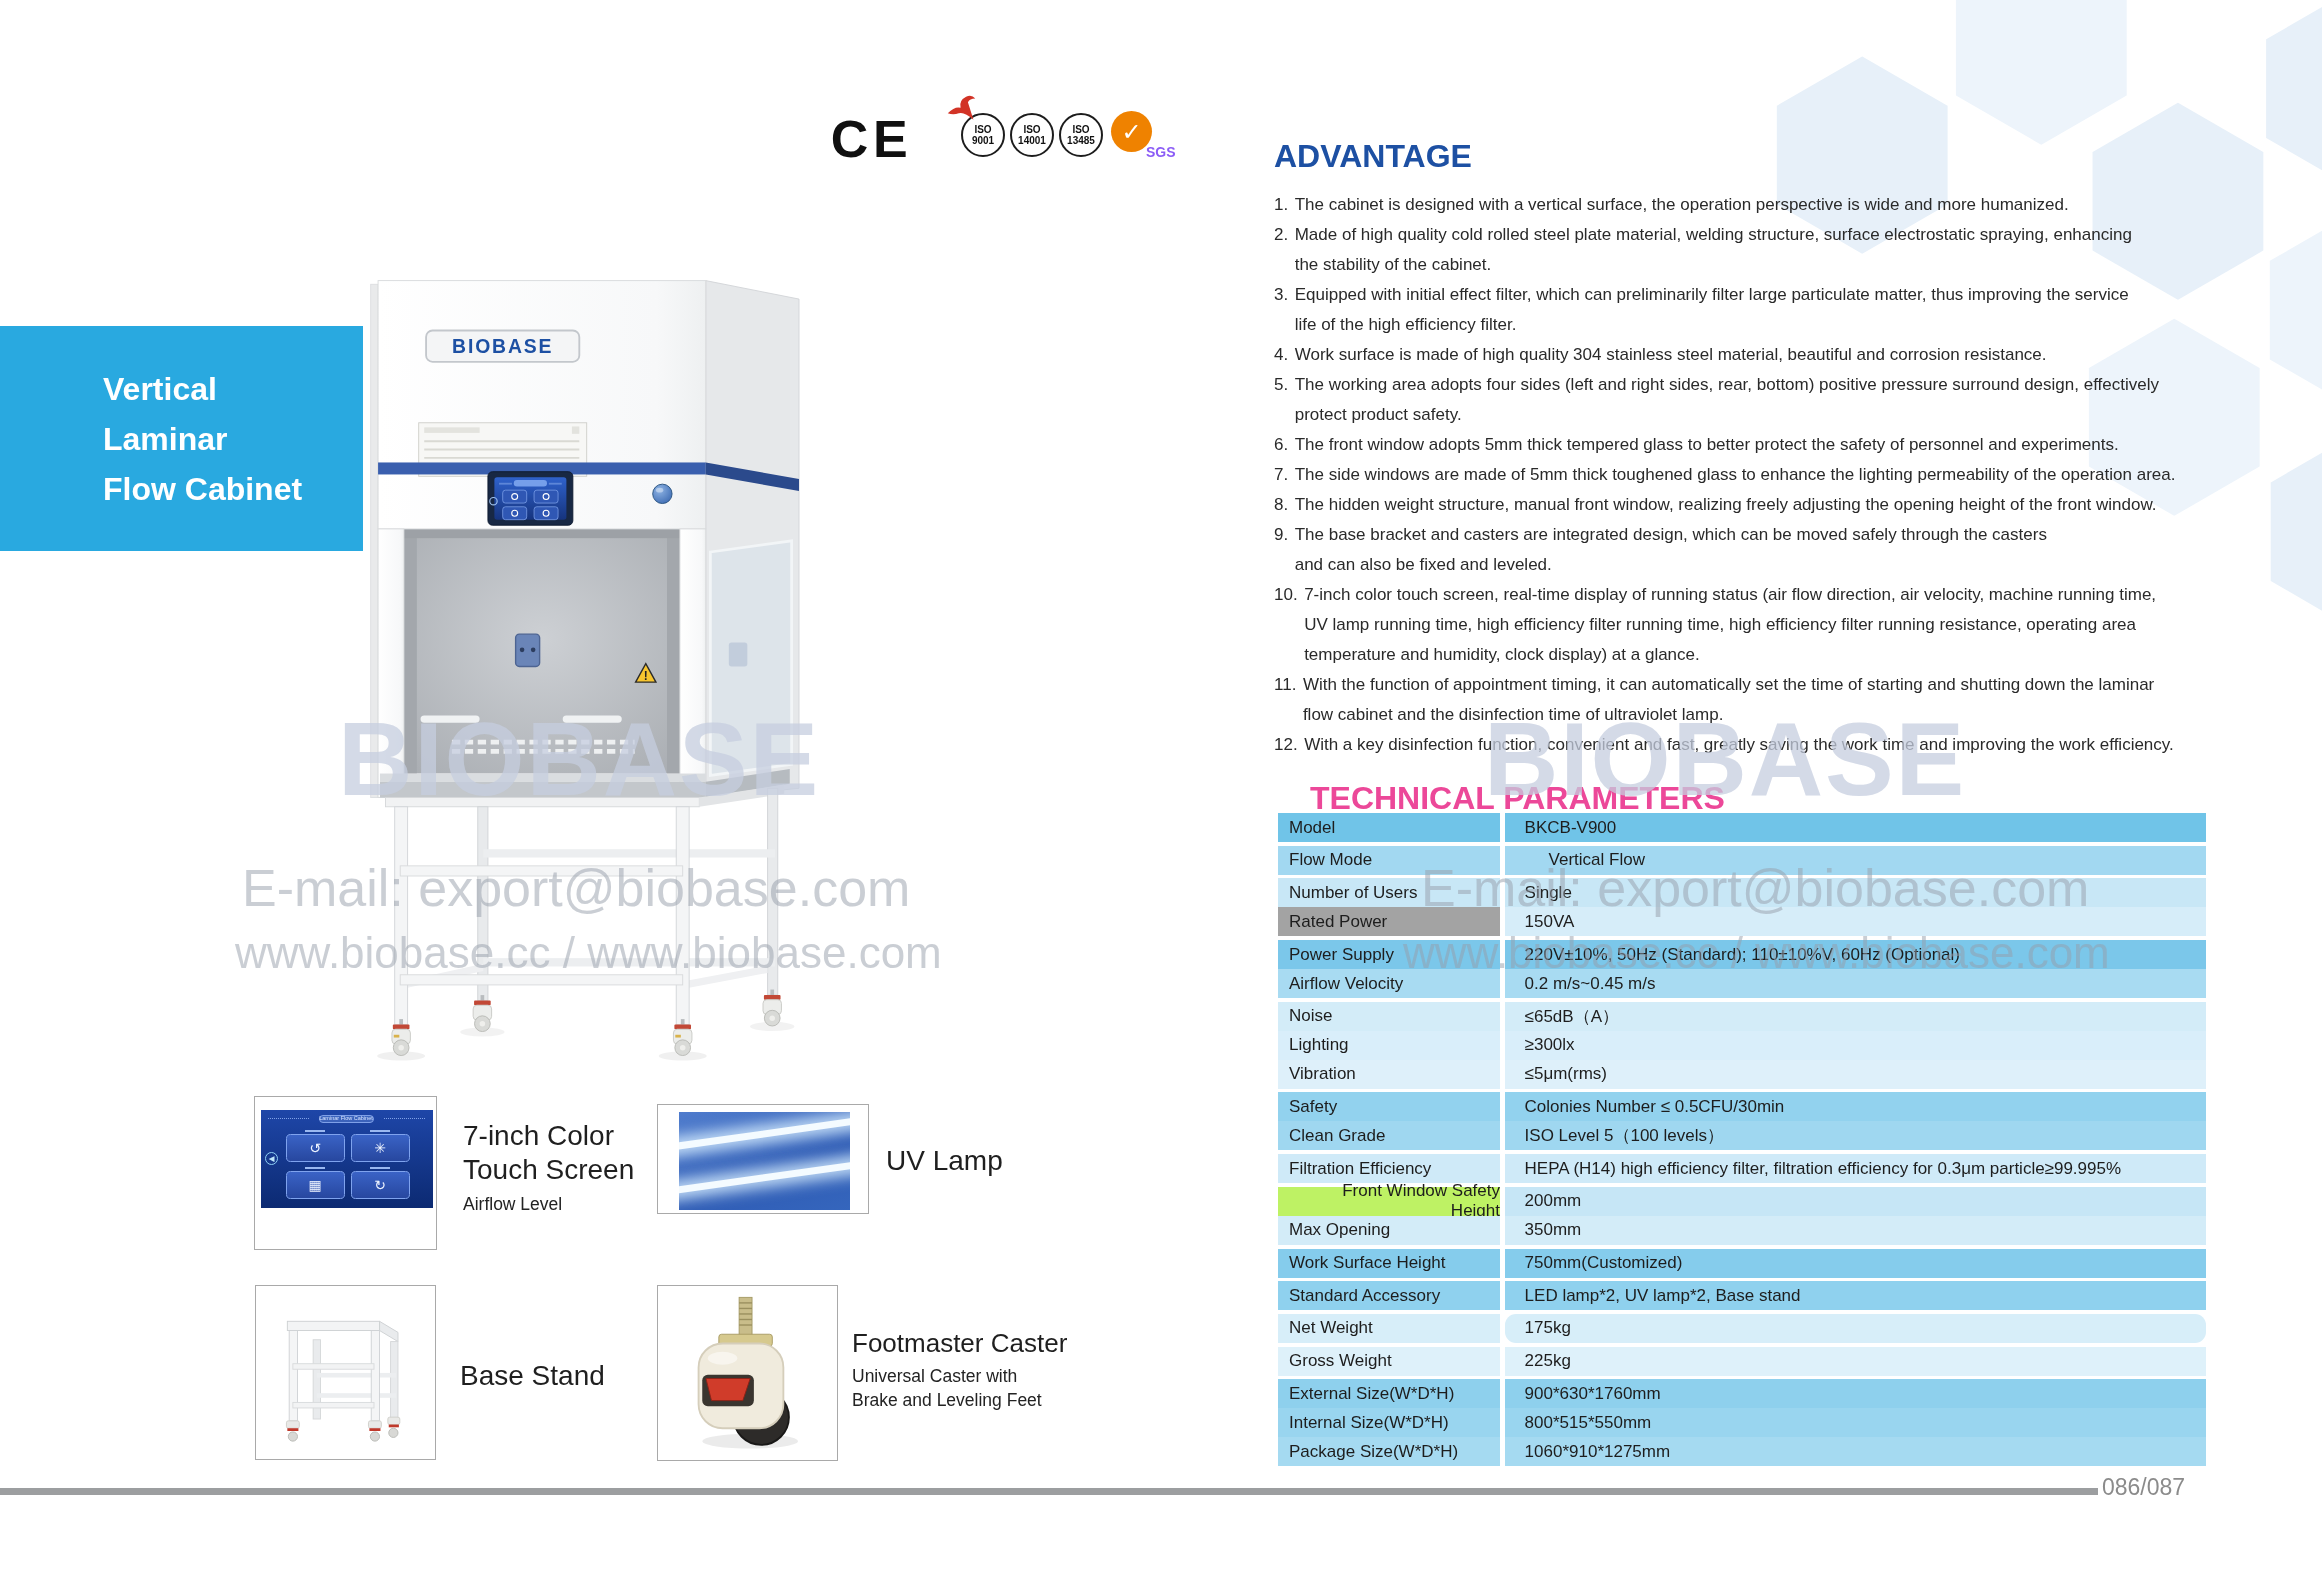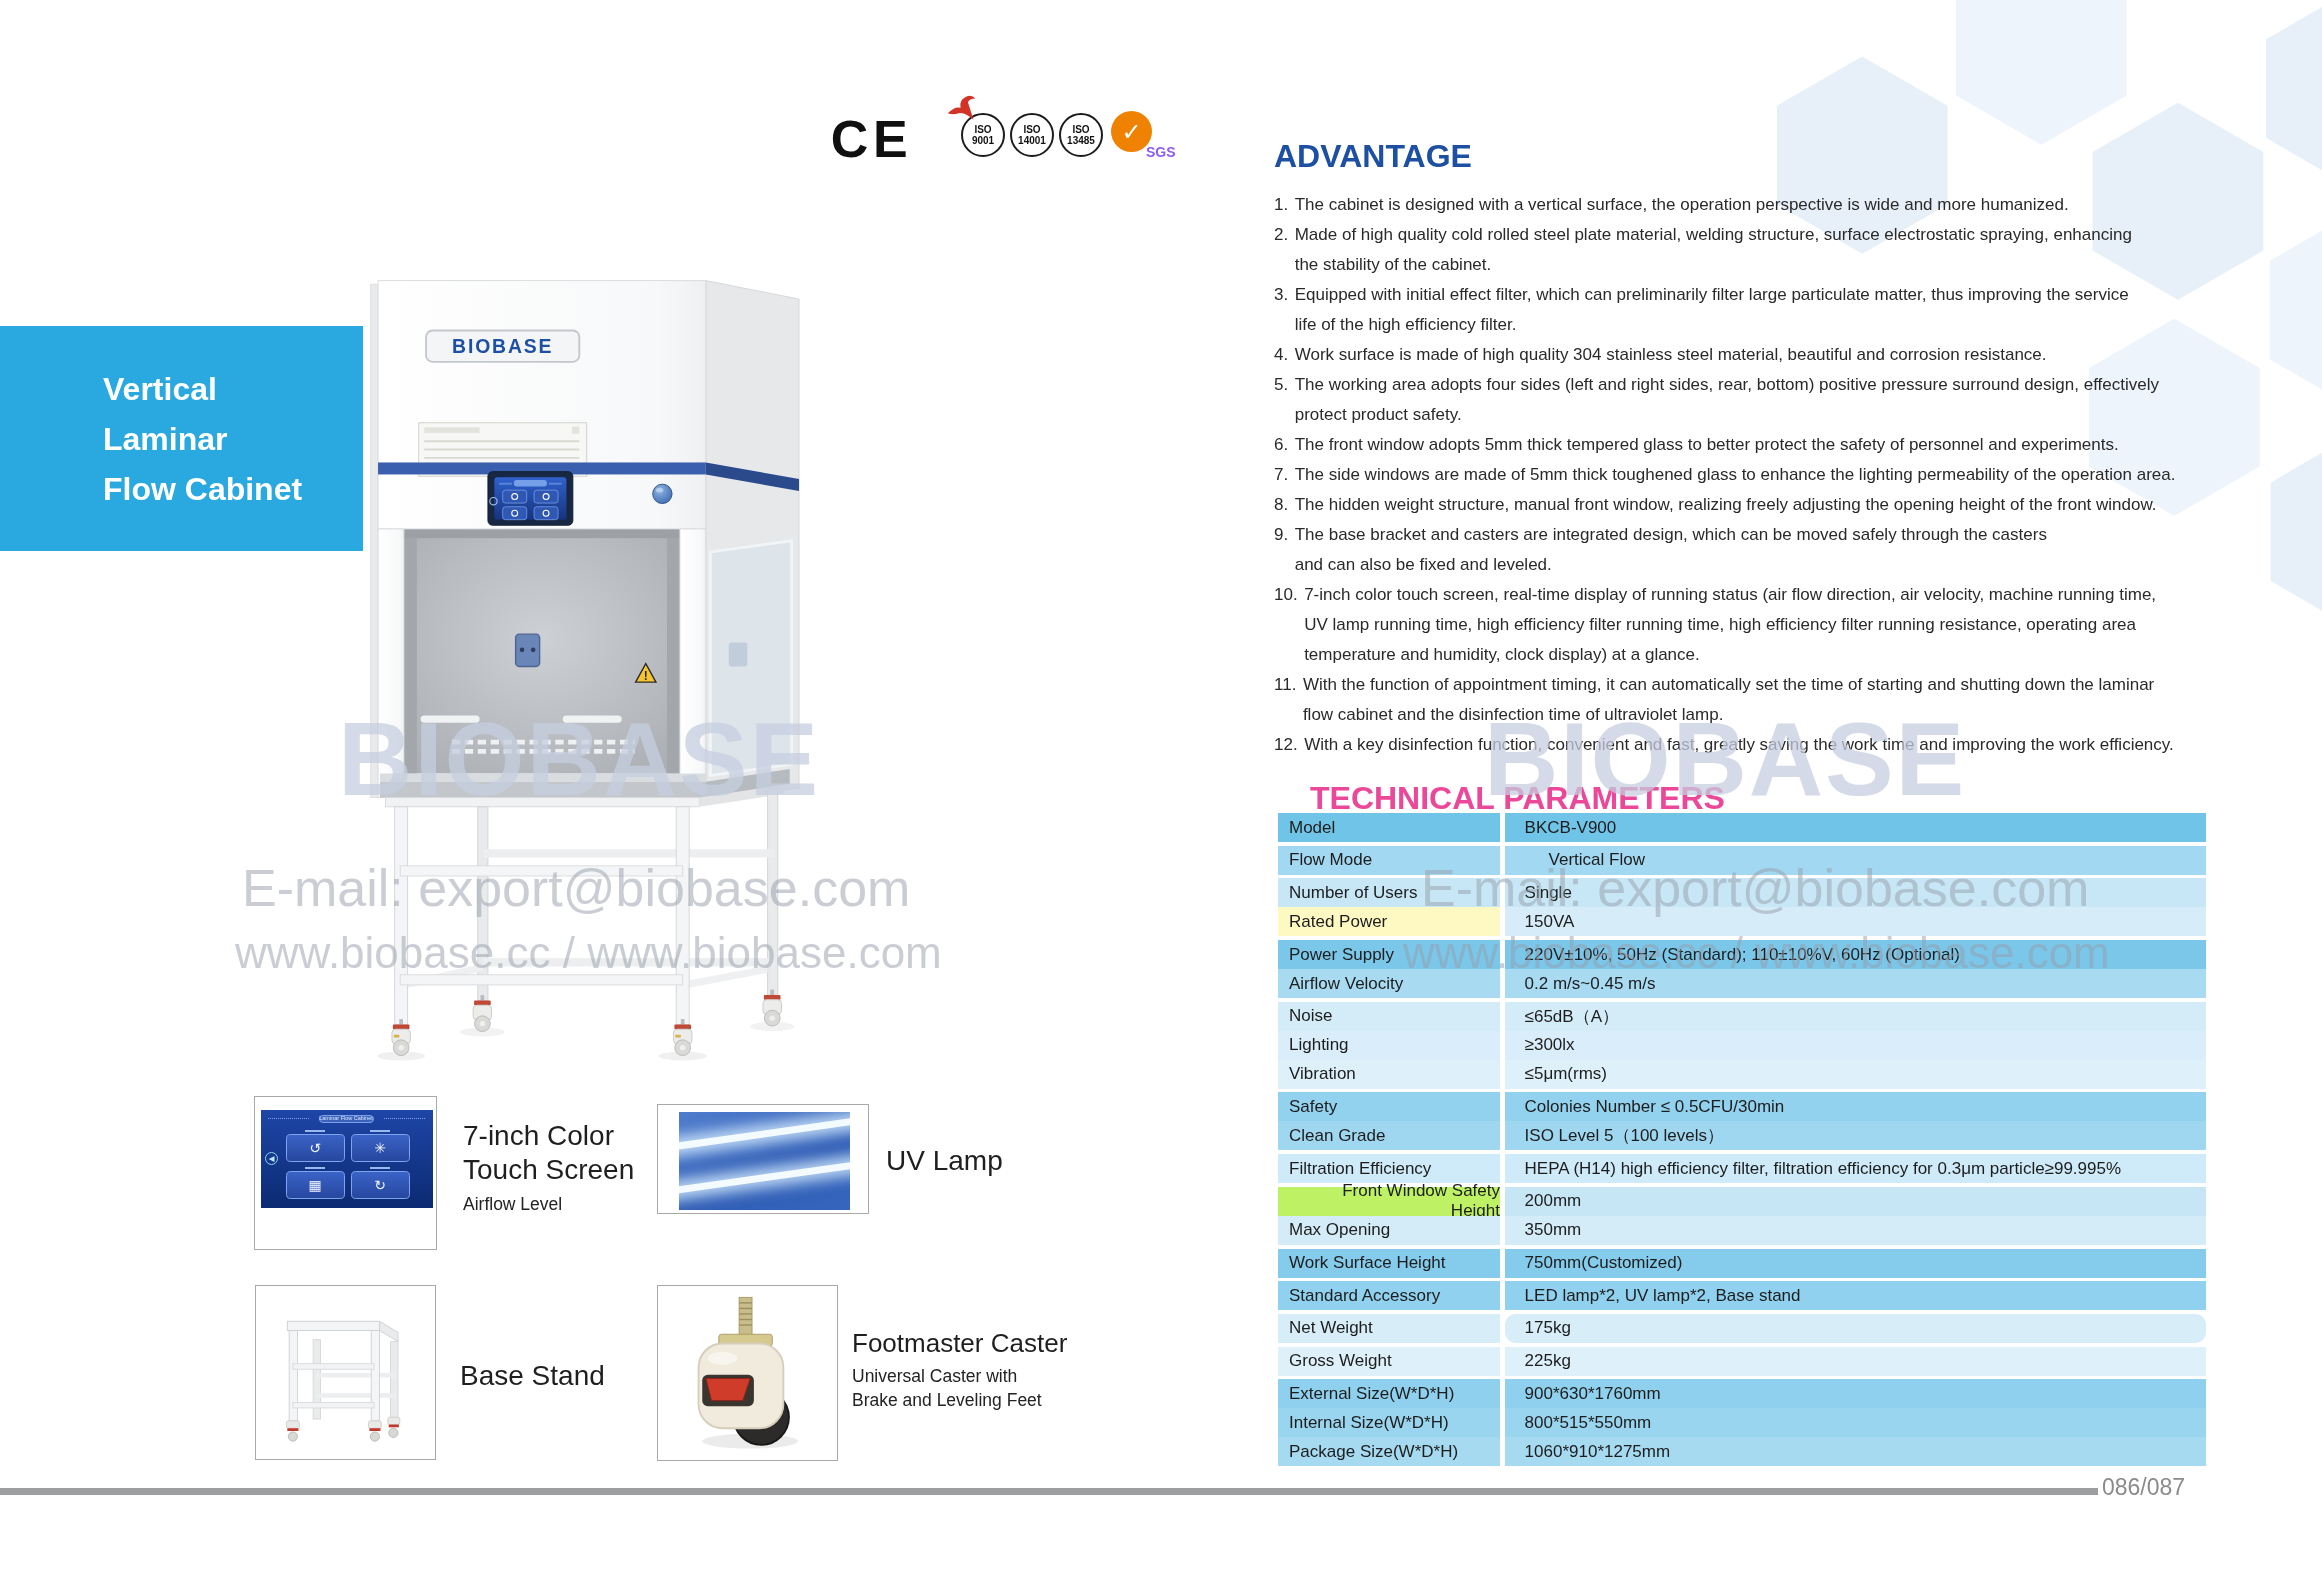--- a/index.html
+++ b/index.html
@@ -343,21 +343,21 @@
       </div>
       <div class="p-row gap">
         <div class="p-cell p-label" style="background: rgb(162, 216, 241);">Flow Mode</div>
         <div class="p-cell p-value" style="background: rgb(162, 216, 241); padding-left: 44px;">Vertical Flow</div>
       </div>
       <div class="p-row">
         <div class="p-cell p-label" style="background: rgb(200, 231, 246);">Number of Users</div>
         <div class="p-cell p-value" style="background: rgb(200, 231, 246);">Single</div>
       </div>
       <div class="p-row gap">
-        <div class="p-cell p-label" style="background: #fef9c3;">Rated Power</div>
+        <div class="p-cell p-label" style="background: #a3a3a3;">Rated Power</div>
         <div class="p-cell p-value" style="background: rgb(214, 237, 249);">150VA</div>
       </div>
       <div class="p-row">
         <div class="p-cell p-label" style="background: rgb(123, 199, 234);">Power Supply</div>
         <div class="p-cell p-value" style="background: rgb(123, 199, 234);">220V±10%, 50Hz (Standard); 110±10%V, 60Hz (Optional)</div>
       </div>
       <div class="p-row gap">
         <div class="p-cell p-label" style="background: rgb(168, 219, 242);">Airflow Velocity</div>
         <div class="p-cell p-value" style="background: rgb(168, 219, 242);">0.2 m/s~0.45 m/s</div>
       </div>

